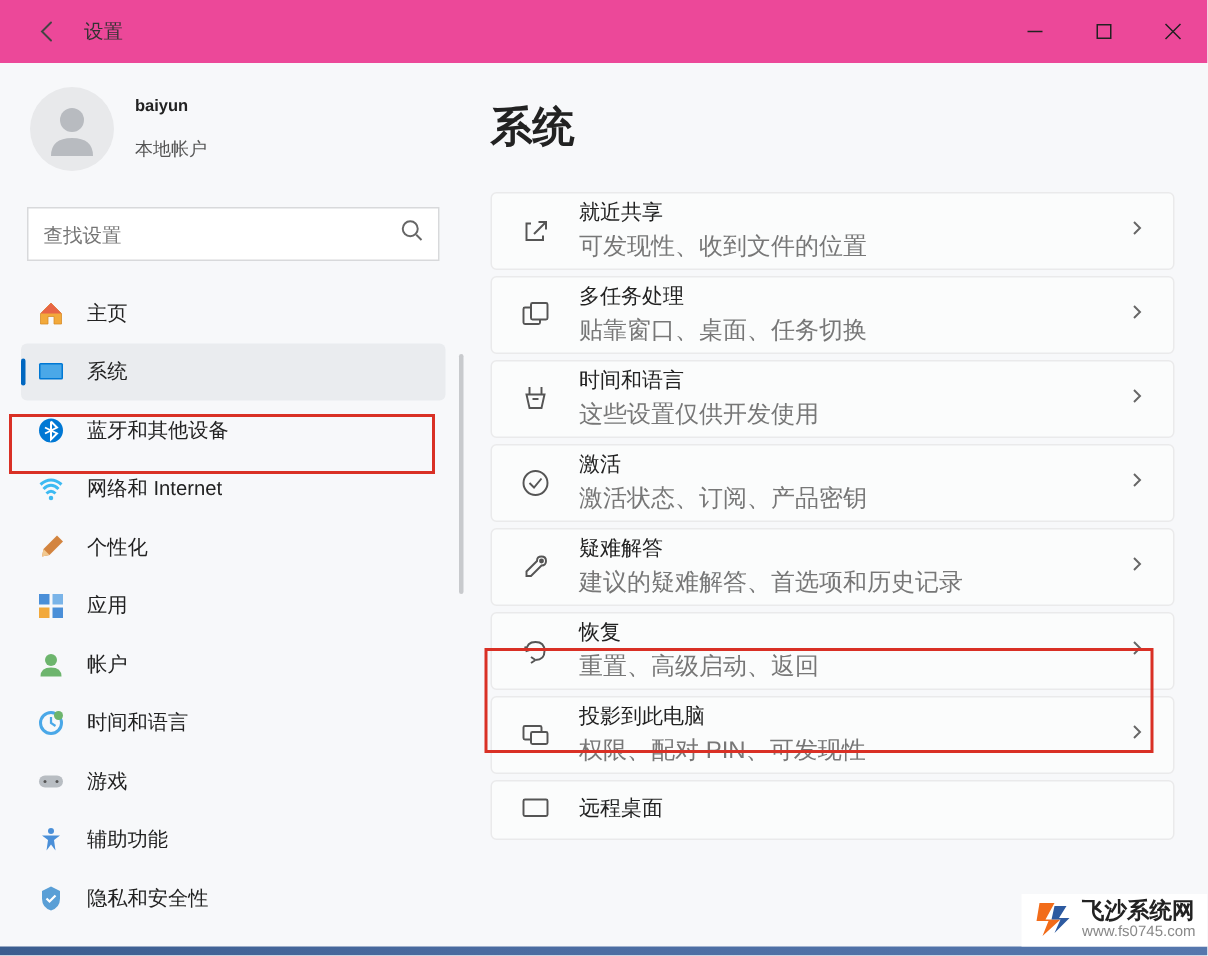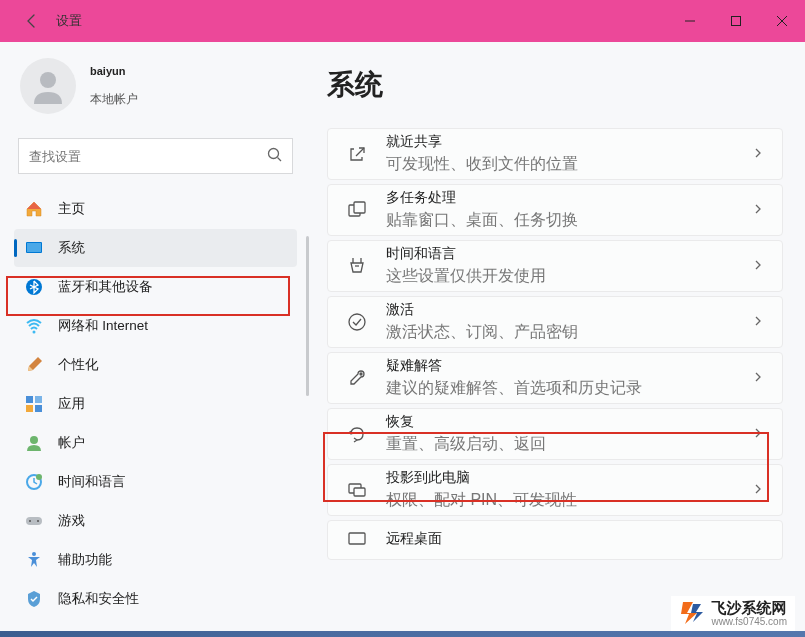--- a/index.html
+++ b/index.html
@@ -41,21 +41,21 @@
     .settings-list { display: flex; flex-direction: column; gap: 4px; }
     .setting-card { background: #fbfcfc; border: 1px solid #eaeaeb; border-radius: 4px; height: 52px; display: flex; align-items: center; padding: 0 18px; cursor: pointer; position: relative; }
     .card-icon { width: 22px; height: 22px; margin-right: 18px; display: flex; align-items: center; justify-content: center; color: #555; }
     .card-text { flex: 1; }
     .card-title { font-size: 14px; color: #222; margin-bottom: 3px; }
     .card-sub { font-size: 16px; color: #777; }
     .card-chevron { color: #777; }
     
     .red-highlight-main { position: absolute; left: 18px; top: 390px; width: 446px; height: 70px; border: 2.5px solid #d93025; pointer-events: none; z-index: 5; }
     
-    .watermark { position: absolute; right: 10px; bottom: 6px; display: flex; background: rgba(255,255,255,0.95); padding: 4px 8px; z-index: 20; }
+    .watermark { position: absolute; right: 0; bottom: 6px; display: flex; background: rgba(255,255,255,0.95); padding: 4px 8px; z-index: 20; }
     .wm-logo { width: 26px; height: 26px; margin-right: 6px; }
     .wm-title { font-size: 15px; font-weight: 700; color: #222; line-height: 1.1; }
     .wm-url { font-size: 10px; color: #888; }
     
     .taskbar-hint { position: absolute; bottom: 0; left: 0; right: 0; height: 6px; background: linear-gradient(to right, #3b5d8f 0%, #4a6ba0 40%, #5577ad 100%); z-index: 10; }
   </style>
 </head>
 <body>
 
 <div class="window-header">

